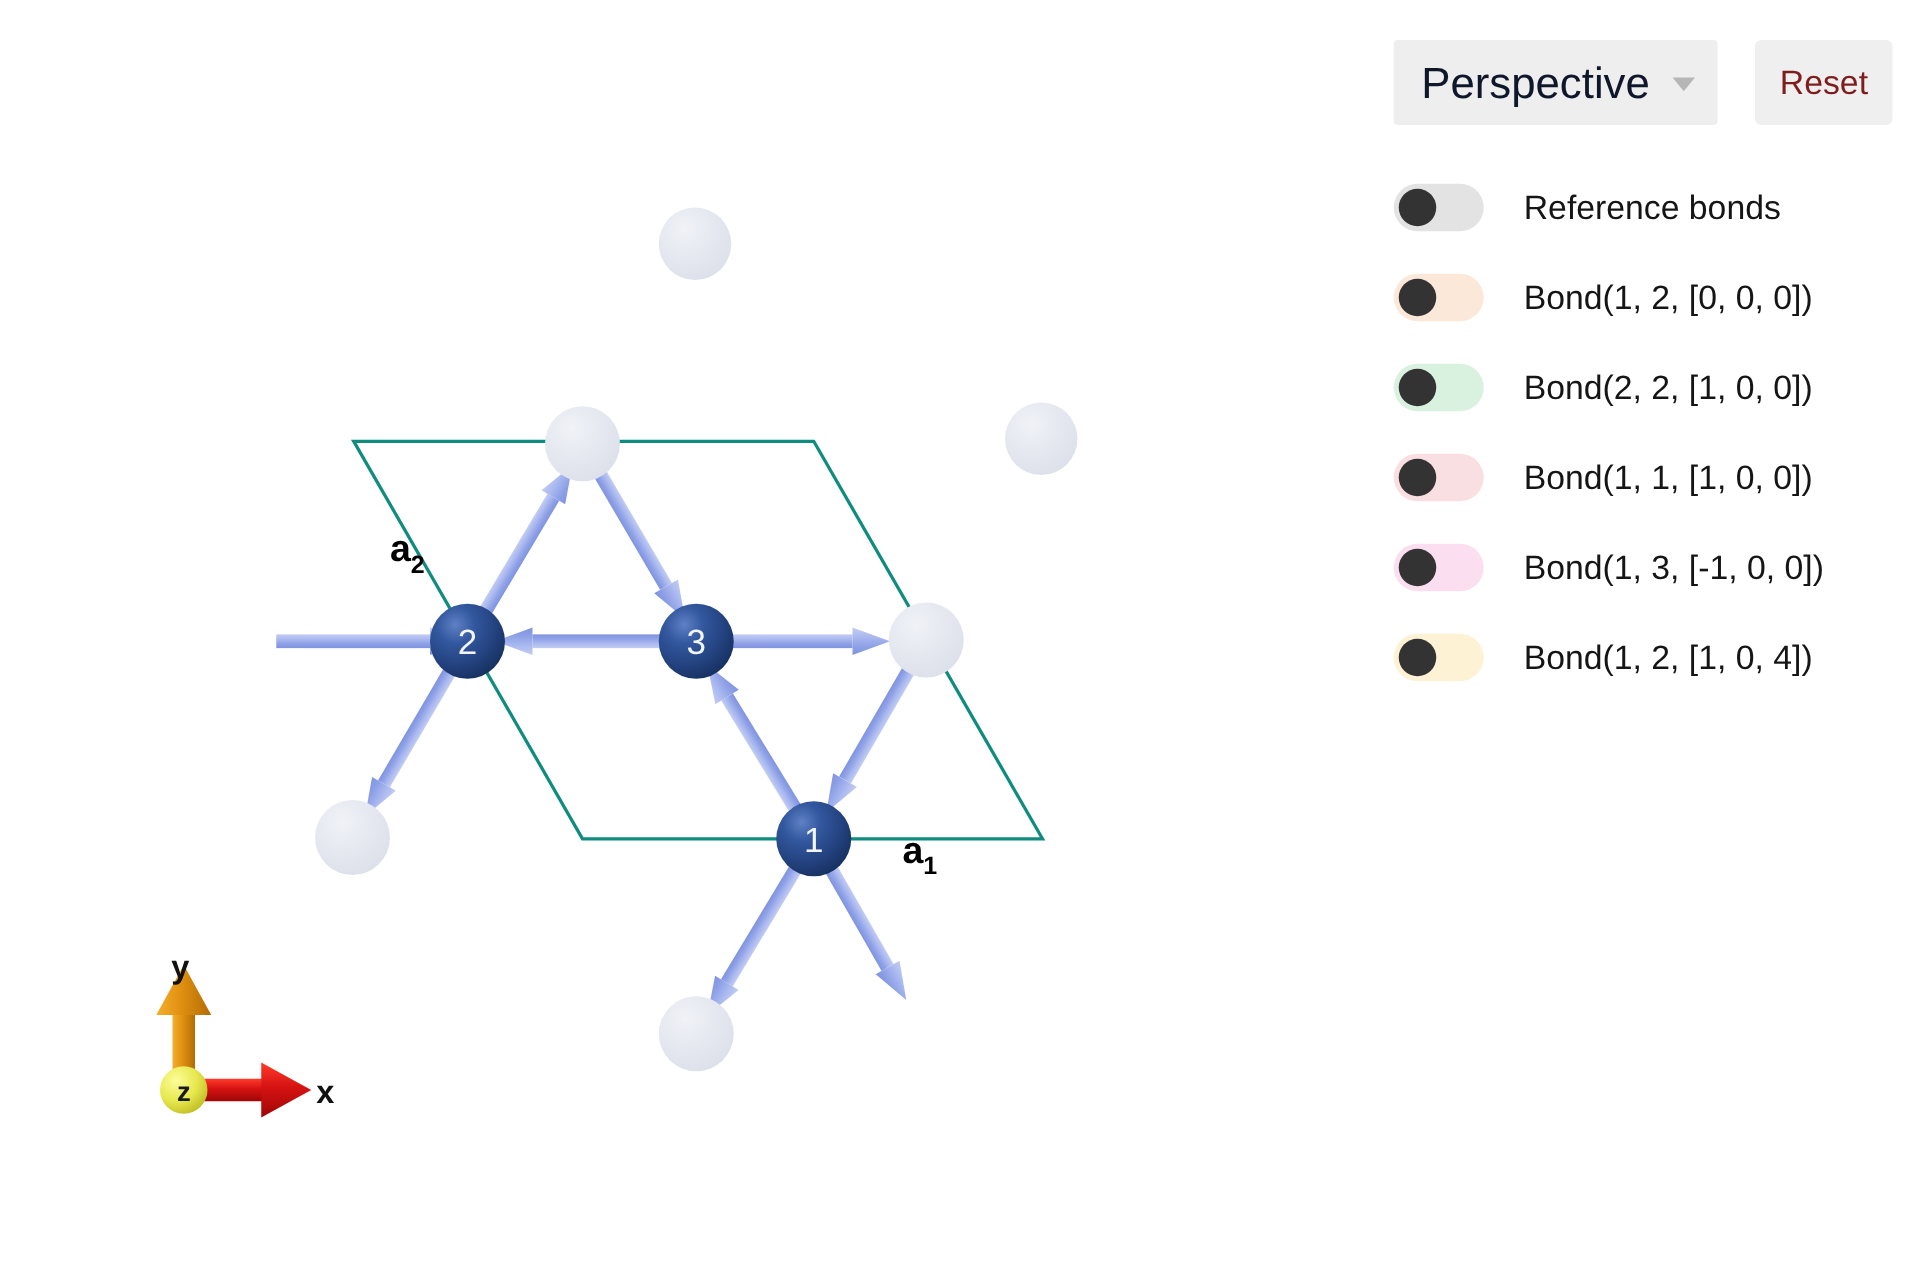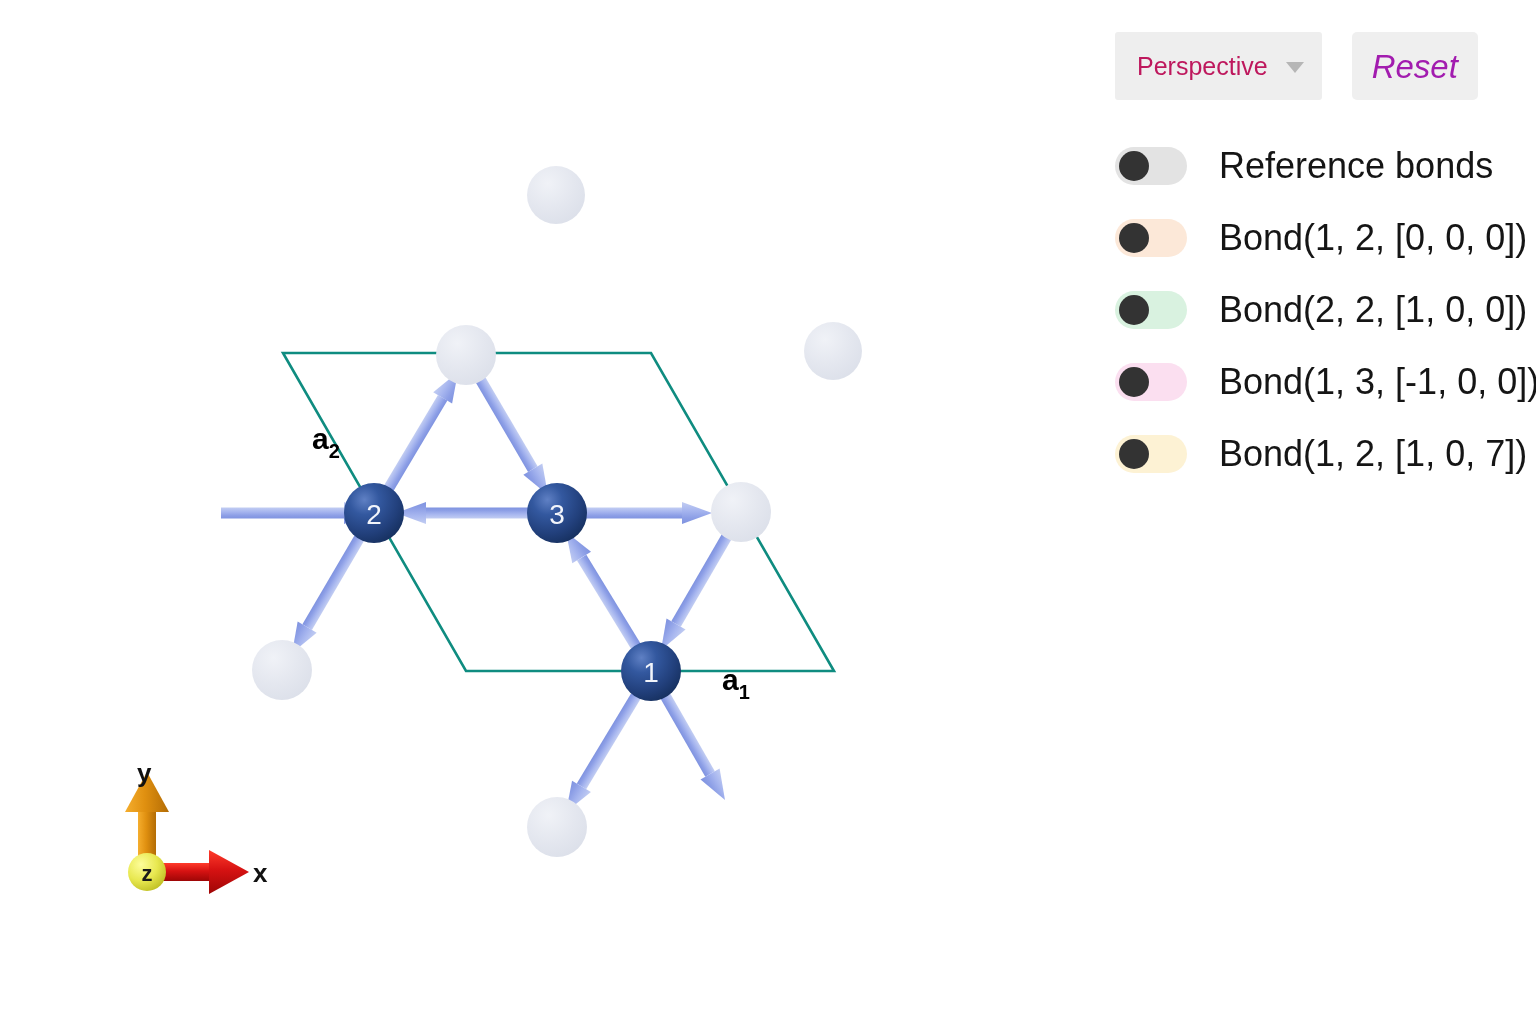--- a/index.html
+++ b/index.html
@@ -96,22 +96,22 @@
     height: 68px;
     box-sizing: border-box;
     padding: 0 18px 0 22px;
     display: flex;
     align-items: center;
     gap: 18px;
     cursor: pointer;
     user-select: none;
   }
   .select-text {
-    font-size: 25px;
-    color: #be185d;
+    font-size: 35px;
+    color: #0f172a;
     line-height: 1;
     white-space: nowrap;
   }
   .select-caret {
     width: 0;
     height: 0;
     border-left: 9px solid transparent;
     border-right: 9px solid transparent;
     border-top: 11px solid #b6b6b6;
     margin-top: 3px;
@@ -124,25 +124,24 @@
     height: 68px;
     box-sizing: border-box;
     padding: 0 20px;
     display: flex;
     align-items: center;
     justify-content: center;
     cursor: pointer;
     user-select: none;
   }
   .btn-text {
-    font-size: 33px;
-    color: #a21caf;
+    font-size: 27px;
+    color: #7f1d1d;
     line-height: 1;
     white-space: nowrap;
-    font-style: italic;
   }
 
   
   #toggle-list {
     position: absolute;
     left: 25px;
     top: 130px;
     width: 420px;
   }
   .toggle-row {
@@ -167,21 +166,21 @@
     width: 30px;
     height: 30px;
     border-radius: 50%;
     background: #333333;
   }
   .switch.on .knob {
     left: 38px;
   }
   .toggle-label {
     margin-left: 32px;
-    font-size: 36px;
+    font-size: 27px;
     color: #151515;
     line-height: 1;
     white-space: nowrap;
   }
 </style>
 </head>
 <body>
 
 <div id="viewport">
   <svg id="scene-svg" viewBox="0 0 1090 1024">
@@ -356,25 +355,31 @@
         </div>
         <span class="toggle-label">Bond(1, 2, [0, 0, 0])</span>
       </div>
       <div class="toggle-row">
         <div class="switch" style="background: rgb(217, 242, 224);">
           <div class="knob"></div>
         </div>
         <span class="toggle-label">Bond(2, 2, [1, 0, 0])</span>
       </div>
       <div class="toggle-row">
+        <div class="switch" style="background: rgb(250, 223, 226);">
+          <div class="knob"></div>
+        </div>
+        <span class="toggle-label">Bond(1, 1, [1, 0, 0])</span>
+      </div>
+      <div class="toggle-row">
         <div class="switch" style="background: rgb(251, 223, 240);">
           <div class="knob"></div>
         </div>
         <span class="toggle-label">Bond(1, 3, [-1, 0, 0])</span>
       </div>
       <div class="toggle-row">
         <div class="switch" style="background: rgb(253, 242, 212);">
           <div class="knob"></div>
         </div>
-        <span class="toggle-label">Bond(1, 2, [1, 0, 7])</span>
+        <span class="toggle-label">Bond(1, 2, [1, 0, 4])</span>
       </div>
     </div>
 </div>
 
 </body></html>

